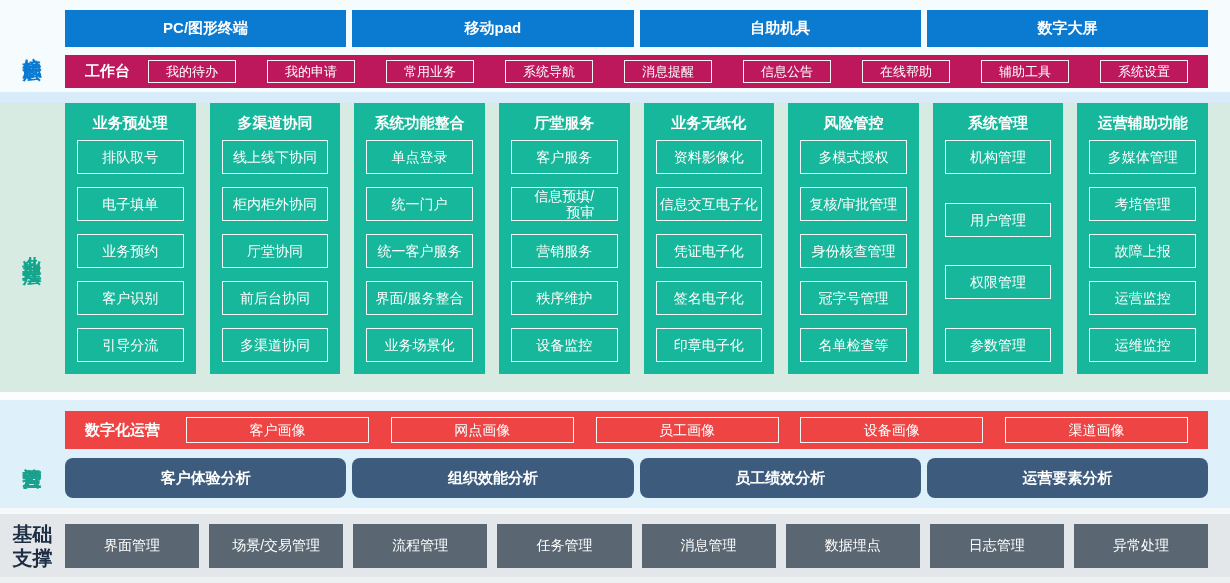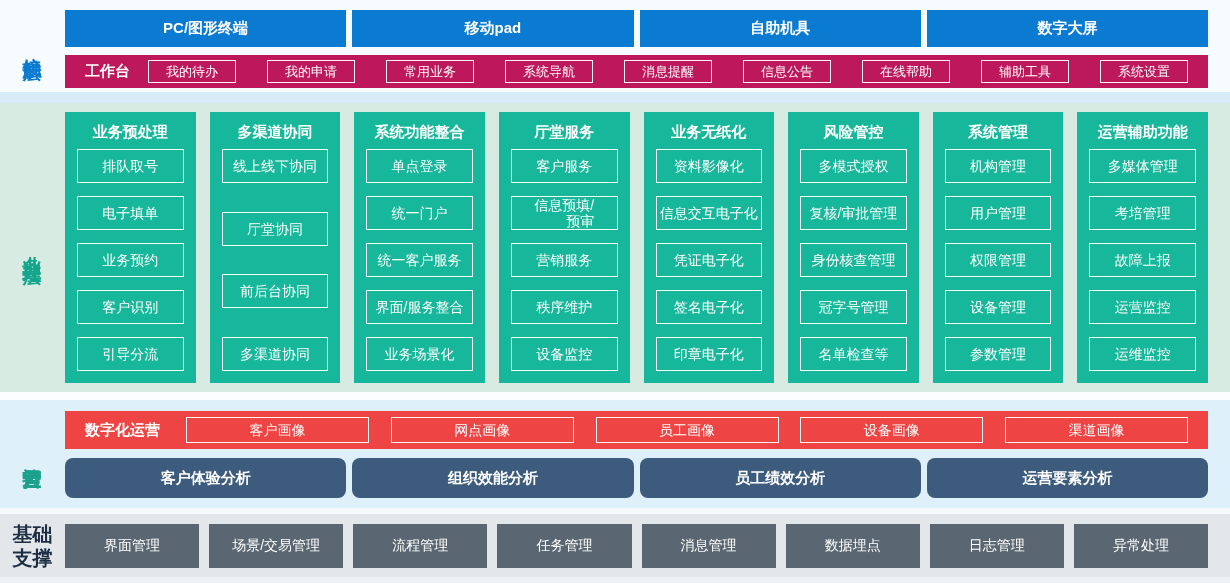--- a/index.html
+++ b/index.html
@@ -27,21 +27,21 @@
 
   
   .strip-blue { height:11px; background:#d8ebf8; }
   .gap-a { height:8px; background:#fbfdfe; }
   .gap-b { height:6px; background:#f5f9fa; }
   .strip-bottom { height:6px; background:#eef1f2; }
 
   
   .band-business { height:289px; background:#d7ebe3; }
   .band-business .v-label { color:#14a68d; }
-  .band-business .content { padding-top:9px; }
+  .band-business .content { }
   .biz-columns { display:flex; gap:14px; height:271px; }
   .biz-col { flex:1; background:#16b79a; padding:7px 12px 12px; display:flex; flex-direction:column; }
   .col-title { color:#fff; font-weight:bold; font-size:15px; text-align:center; height:26px; line-height:26px; flex:0 0 auto; margin-bottom:4px; }
   .col-items { flex:1; display:flex; flex-direction:column; justify-content:space-between; }
   .col-item { height:34px; border:1px solid rgba(255,255,255,.95); color:#fff; font-size:14px; display:flex; align-items:center; justify-content:center; text-align:right; line-height:1.15; white-space:pre-line; cursor:pointer; }
 
   
   .band-operation { height:108px; background:#def0fa; }
   .band-operation .v-label { color:#1ba08c; letter-spacing:1px; }
   .band-operation .content { padding-top:11px; }
@@ -109,20 +109,21 @@
             <div class="col-item">业务预约</div>
             <div class="col-item">客户识别</div>
             <div class="col-item">引导分流</div>
           </div>
         </div>
 
         <div class="biz-col">
           <div class="col-title">多渠道协同</div>
           <div class="col-items">
             <div class="col-item">线上线下协同</div>
+            <div class="col-item">柜内柜外协同</div>
             <div class="col-item">厅堂协同</div>
             <div class="col-item">前后台协同</div>
             <div class="col-item">多渠道协同</div>
           </div>
         </div>
 
         <div class="biz-col">
           <div class="col-title">系统功能整合</div>
           <div class="col-items">
             <div class="col-item">单点登录</div>
@@ -166,21 +167,20 @@
             <div class="col-item">名单检查等</div>
           </div>
         </div>
 
         <div class="biz-col">
           <div class="col-title">系统管理</div>
           <div class="col-items">
             <div class="col-item">机构管理</div>
             <div class="col-item">用户管理</div>
             <div class="col-item">权限管理</div>
-            <div class="col-item">设备管理</div>
             <div class="col-item">参数管理</div>
           </div>
         </div>
 
         <div class="biz-col">
           <div class="col-title">运营辅助功能</div>
           <div class="col-items">
             <div class="col-item">多媒体管理</div>
             <div class="col-item">考培管理</div>
             <div class="col-item">故障上报</div>

